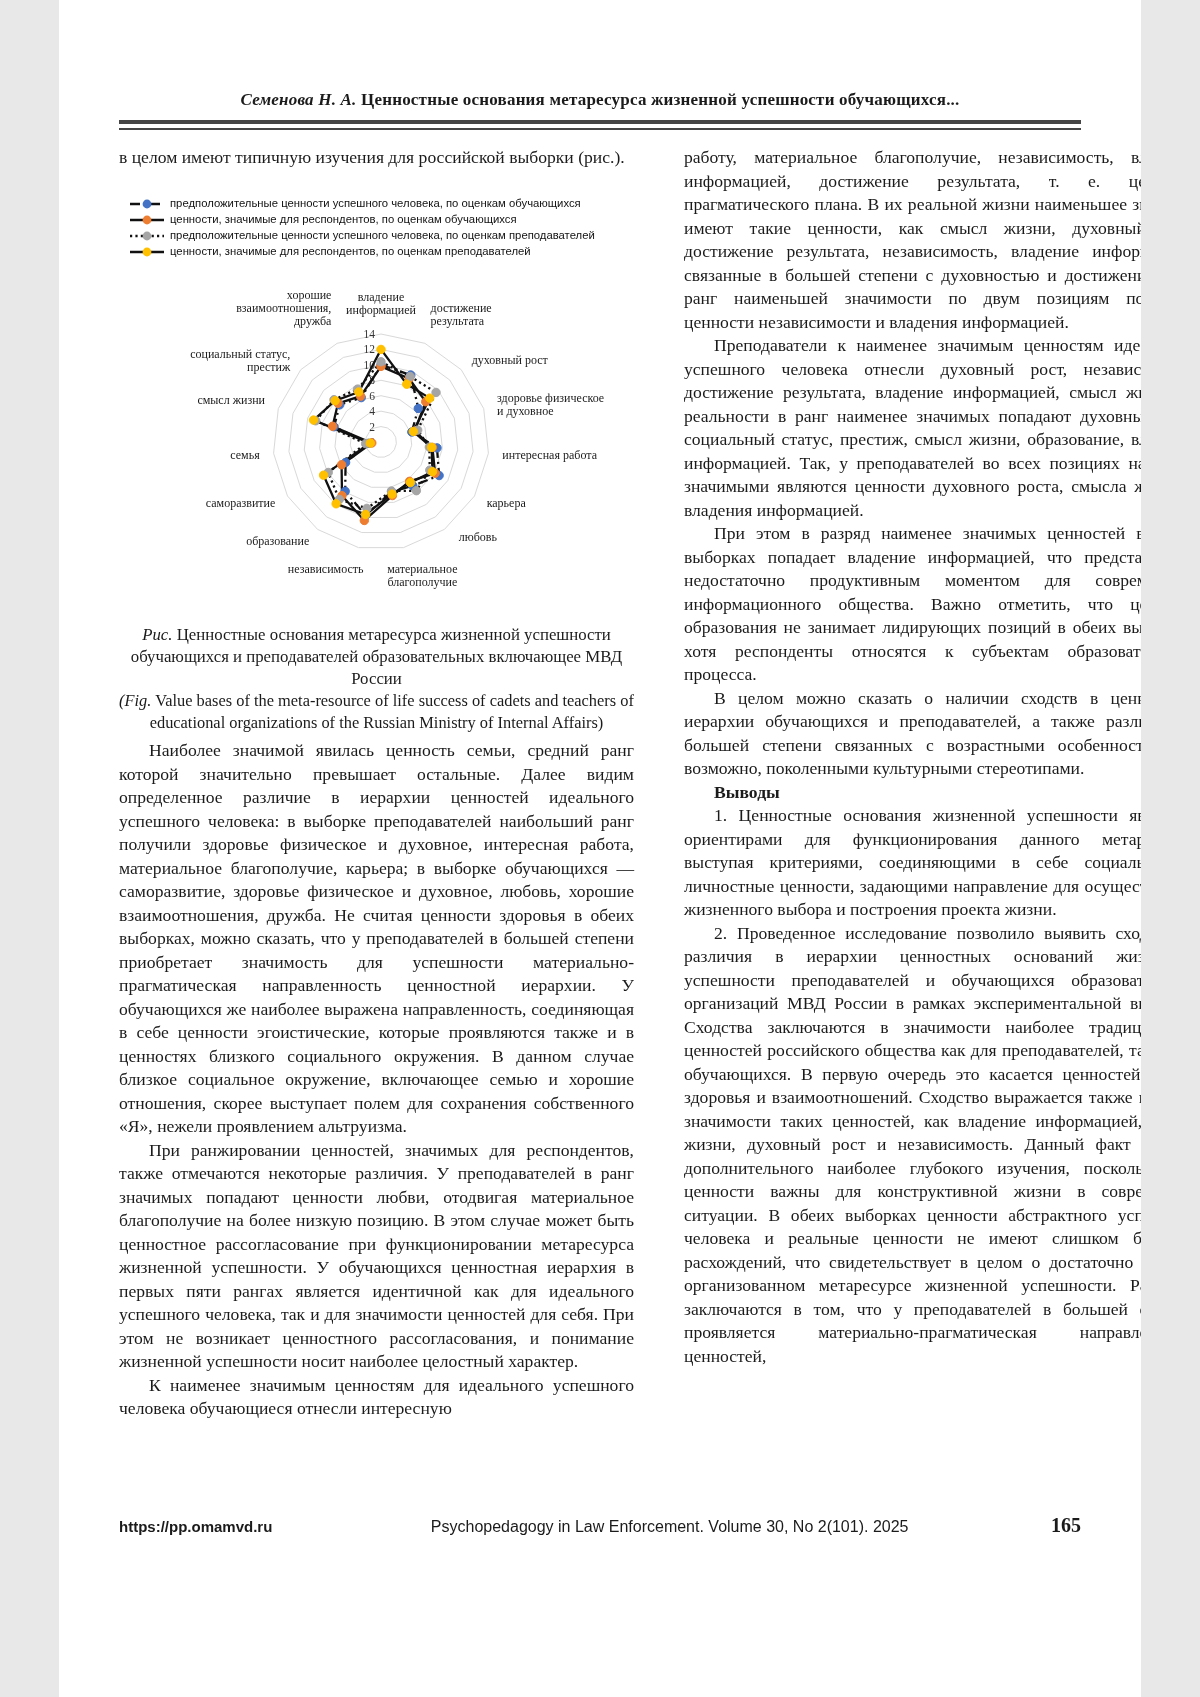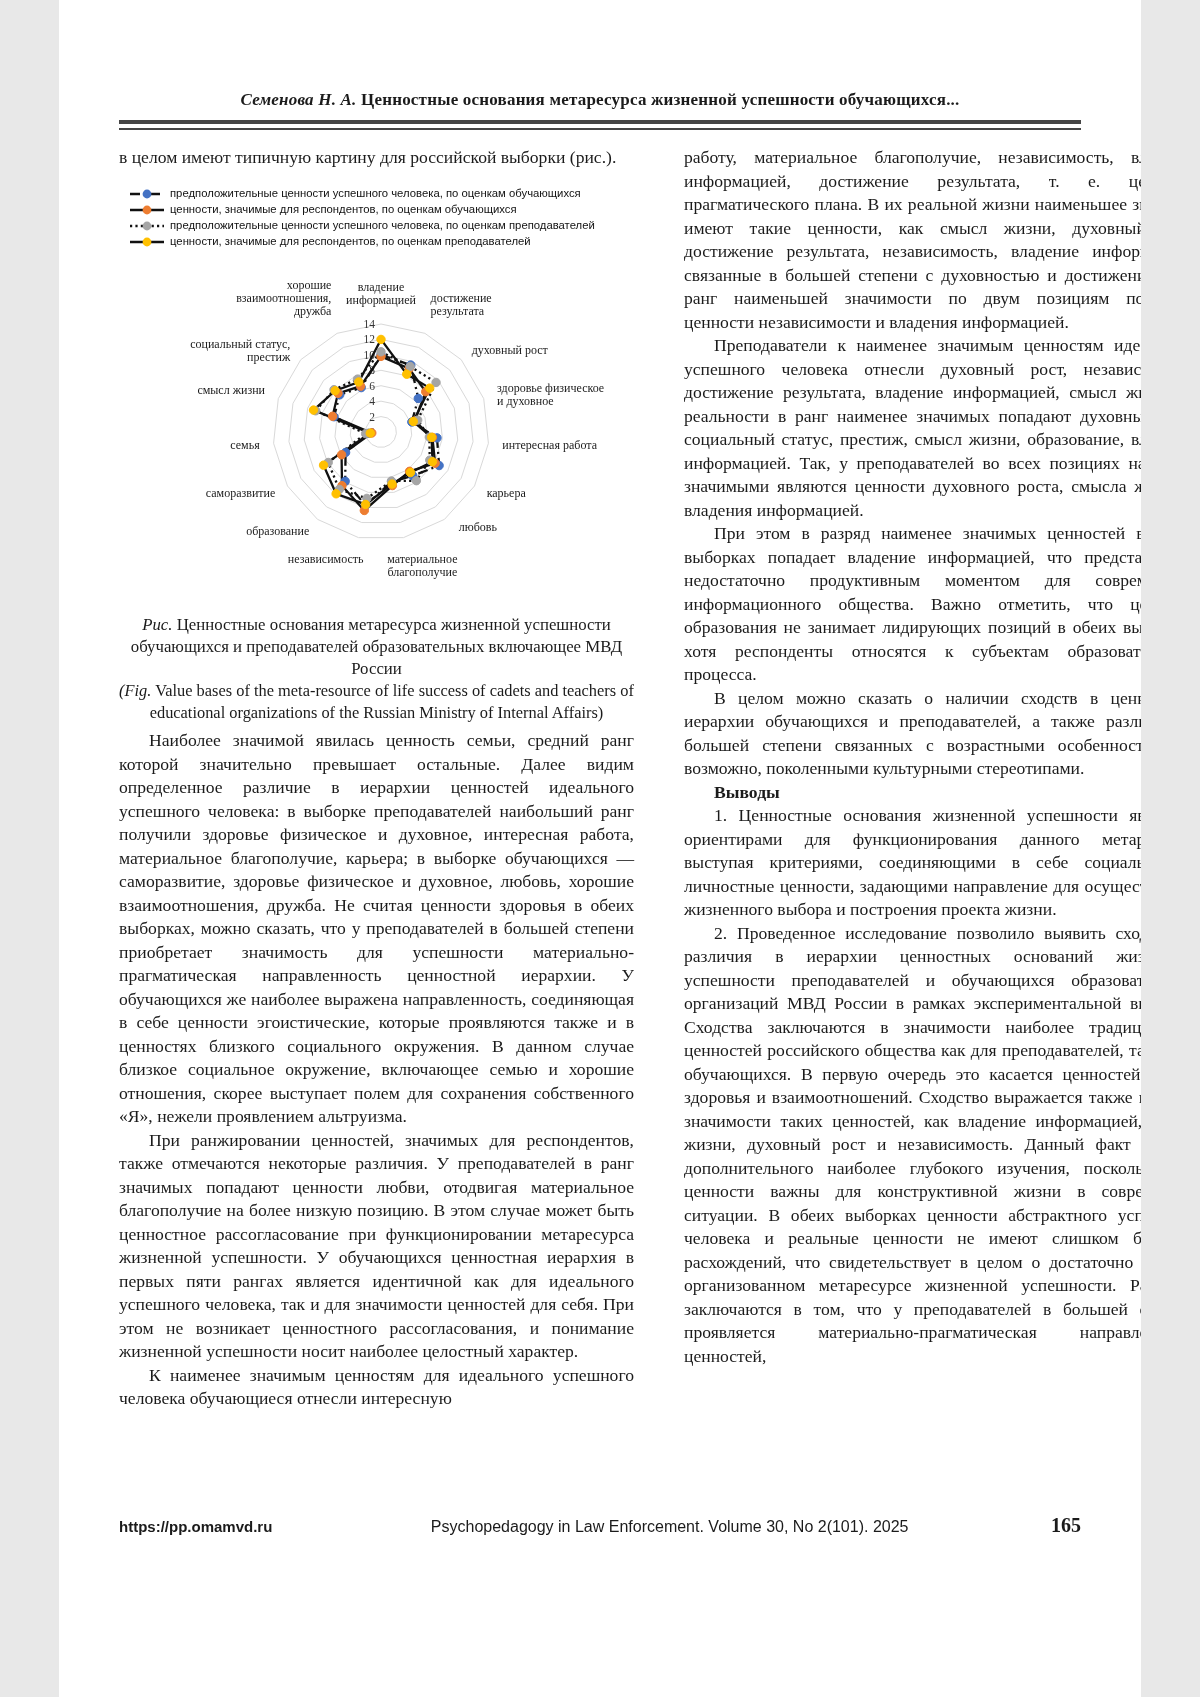--- a/index.html
+++ b/index.html
@@ -9,21 +9,21 @@
           font-size:17px;font-weight:bold;letter-spacing:.2px;}
   .header .author{font-style:italic;}
   .rules{position:absolute;top:120px;left:60px;right:60px;height:4px;
          border-top:4px solid #454545;border-bottom:2px solid #454545;}
   .columns{position:absolute;top:146px;left:60px;width:1080px;display:flex;gap:50px;}
   .col{width:515px;font-size:17.6px;line-height:23.5px;text-align:justify;}
   .col p{margin:0;text-indent:30px;}
   .col p.noindent{text-indent:0;}
   .col p.bold{font-weight:bold;}
   .intro{margin-bottom:4px;}
-  .legend{margin:16px 0 0 10px;text-align:left;}
+  .legend{margin:26px 0 0 10px;text-align:left;}
   .legend-row{display:flex;align-items:center;height:16px;
               font-family:"Liberation Sans",sans-serif;font-size:11.3px;color:#111;}
   .legend-row svg{flex:none;margin-right:5px;}
   .chart-wrap{margin:2px 0 0 0;text-align:center;}
   .caption{ text-align:center;font-size:16.8px;line-height:22px;margin-top:4px;}
   .caption .cap-label{font-style:italic;}
   .caption-en{text-align:center;font-size:16.4px;line-height:21.5px;margin-bottom:6px;}
   .caption-en .cap-label{font-style:italic;}
   .footer{position:absolute;top:1474px;left:60px;right:60px;display:flex;align-items:baseline;}
   .footer .url{font-family:"Liberation Sans",sans-serif;font-weight:bold;font-size:15px;flex:none;}
@@ -36,21 +36,21 @@
 <div class="page">
 
   <div class="header">
     <span class="author">Семенова Н. А.</span><span> Ценностные основания метаресурса жизненной успешности обучающихся...</span>
   </div>
   <div class="rules"></div>
 
   <div class="columns">
 
     <div class="col">
-      <p class="noindent intro">в целом имеют типичную картину для российской выборки (рис.).</p>
+      <p class="noindent intro">в целом имеют типичную изучения для российской выборки (рис.).</p>
 
       <div class="legend" id="chart-legend">
           <div class="legend-row">
             <svg width="36" height="12">
               <line x1="1" y1="6" x2="35" y2="6" stroke="#111111" stroke-width="2.4" stroke-dasharray="10,4,2,4"></line>
               <circle cx="18" cy="6" r="4.4" fill="#4472C4"></circle>
             </svg>
             <span>предположительные ценности успешного человека, по оценкам обучающихся</span>
           </div>
           <div class="legend-row">

